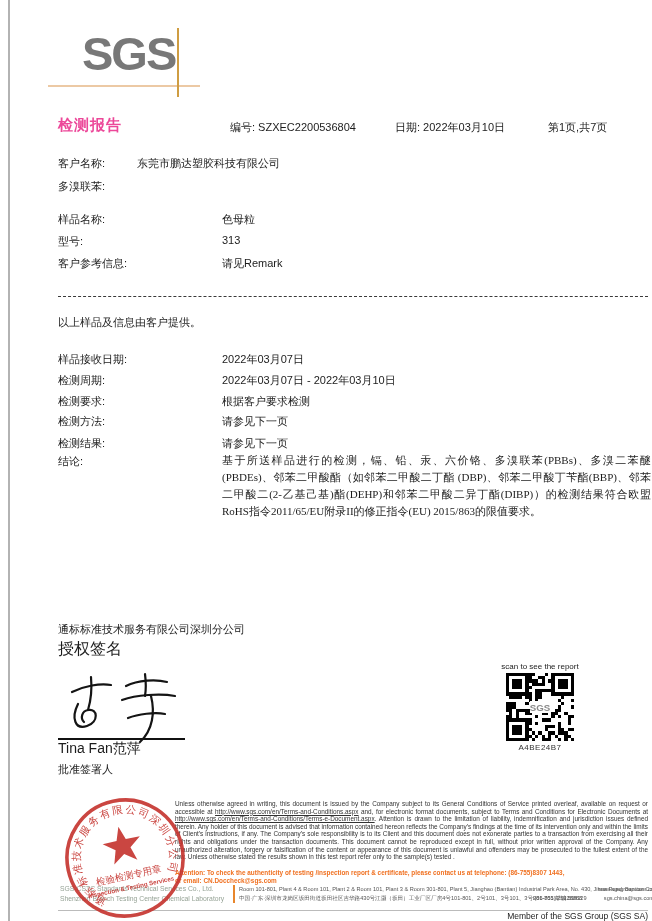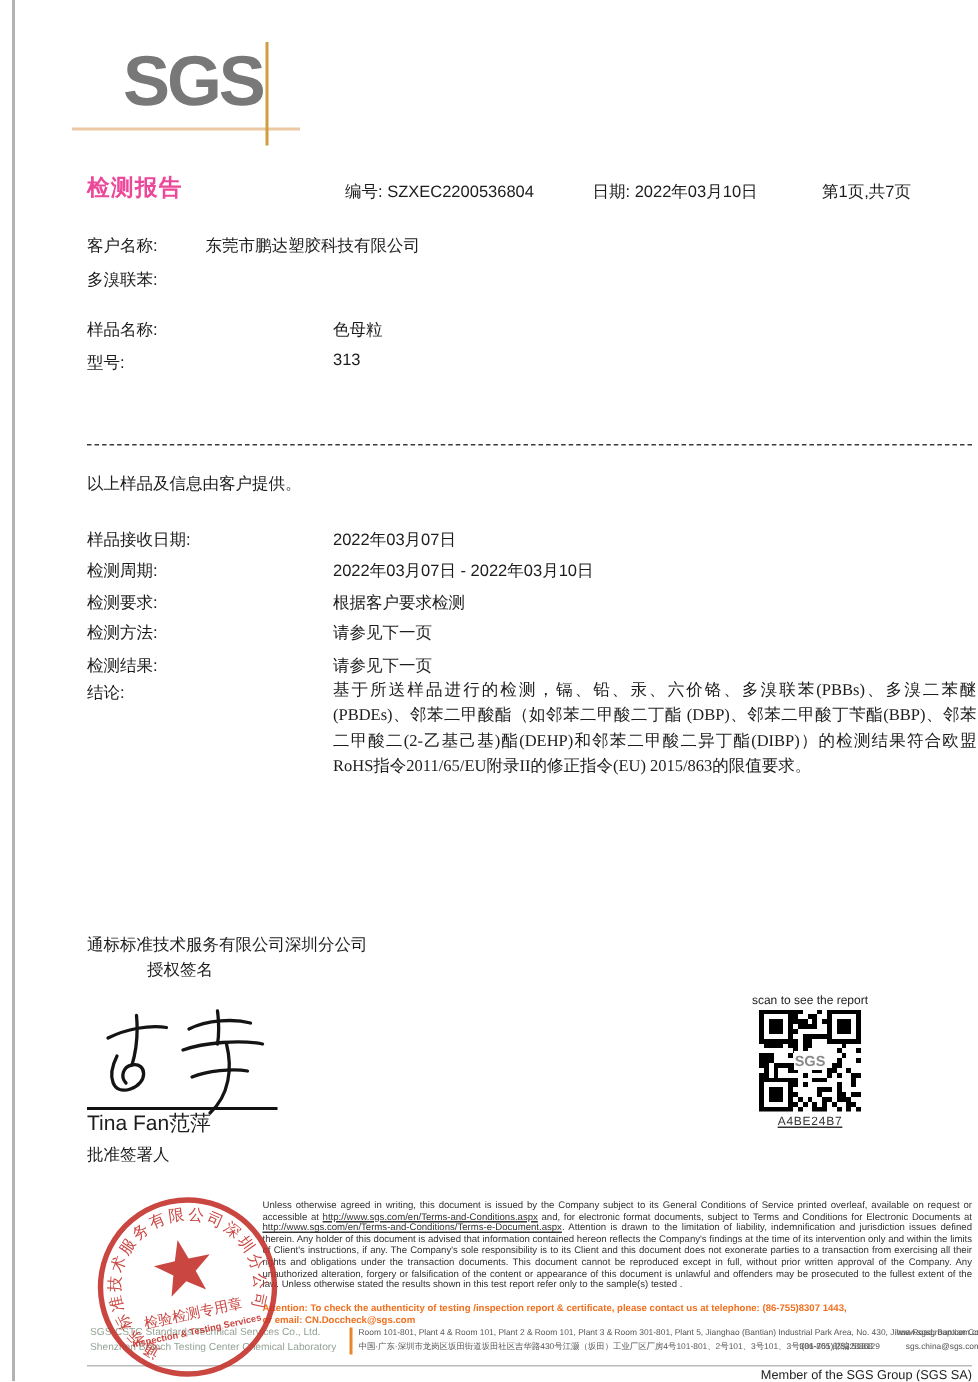--- a/index.html
+++ b/index.html
@@ -17,29 +17,29 @@
   .row{position:absolute;left:58px;width:590px;font-size:11px;color:#1c1c1c;height:14px;}
   .row .lbl{position:absolute;left:0;white-space:nowrap;}
   .row .val{position:absolute;white-space:nowrap;}
   .va{left:79px;}
   .vb{left:164px;}
   .note{position:absolute;left:58px;font-size:11px;color:#1c1c1c;margin-top:40px;}
   .dashes{position:absolute;left:58px;top:296px;width:590px;border-top:1.5px dashed #3a3a3a;}
   .concl{position:absolute;left:164px;top:-2px;width:429px;font-size:11px;line-height:17px;text-align:justify;color:#1c1c1c;white-space:normal;font-family:Liberation Serif, serif;}
   
   .sig-co{position:absolute;left:58px;top:622px;font-size:11px;color:#1c1c1c;}
-  .sig-auth{position:absolute;left:58px;top:639px;font-size:11px;color:#1c1c1c;margin-left:40px;}
+  .sig-auth{position:absolute;left:58px;top:639px;font-size:16px;color:#1c1c1c;}
   .sig-svg{position:absolute;left:64px;top:672px;}
   .sig-line{position:absolute;left:58px;top:738px;width:127px;height:2px;background:#111;}
   .sig-name{position:absolute;left:58px;top:740px;font-size:14px;color:#1c1c1c;}
   .sig-title{position:absolute;left:58px;top:762px;font-size:11px;color:#1c1c1c;}
   
   .qr-cap{position:absolute;left:480px;top:662px;width:120px;text-align:center;font-size:8px;color:#222;}
   .qr{position:absolute;left:506px;top:673px;width:68px;height:68px;}
-  .qr-code-txt{position:absolute;left:480px;top:743px;width:120px;text-align:center;font-size:8px;color:#333;letter-spacing:.5px;text-decoration:underline;}
+  .qr-code-txt{position:absolute;left:480px;top:743px;width:120px;text-align:center;font-size:8px;color:#333;letter-spacing:.5px;}
   
   .stamp{position:absolute;left:60px;top:793px;width:130px;height:130px;transform:rotate(-12deg);opacity:.9;z-index:3;}
   .foot-co{position:absolute;left:60px;z-index:1;font-size:6.8px;color:#96a396;white-space:nowrap;}
   .disc{position:absolute;left:175px;top:800px;width:473px;font-size:6.4px;line-height:7.6px;color:#333;text-align:justify;z-index:2;}
   .disc .lnk{text-decoration:underline;}
   .attn{position:absolute;left:175px;top:869px;width:473px;font-size:6.4px;line-height:7.6px;color:#f07020;font-weight:bold;z-index:2;}
   .addr{position:absolute;left:233px;top:885px;width:415px;border-left:2px solid #e8862c;padding-left:4px;z-index:2;}
   .addr-row{position:relative;font-size:5.6px;color:#555;line-height:9px;white-space:nowrap;}
   .addr-right{position:absolute;right:0;top:0;}
   .addr .phone{position:absolute;right:72px;top:0;}
@@ -68,20 +68,24 @@
   <div class="row" style="top:179px">
     <span class="lbl">多溴联苯:</span>
   </div>
   <div class="row" style="top:212px">
     <span class="lbl">样品名称:</span>
     <span class="val vb">色母粒</span>
   </div>
   <div class="row" style="top:234px">
     <span class="lbl">型号:</span>
     <span class="val vb">313</span>
+  </div>
+  <div class="row" style="top:256px">
+    <span class="lbl">客户参考信息:</span>
+    <span class="val vb">请见Remark</span>
   </div>
   <div class="note" style="top:275px">以上样品及信息由客户提供。</div>
 
   <div class="dashes"></div>
 
   <div class="row" style="top:352px">
     <span class="lbl">样品接收日期:</span>
     <span class="val vb">2022年03月07日</span>
   </div>
   <div class="row" style="top:373px">

